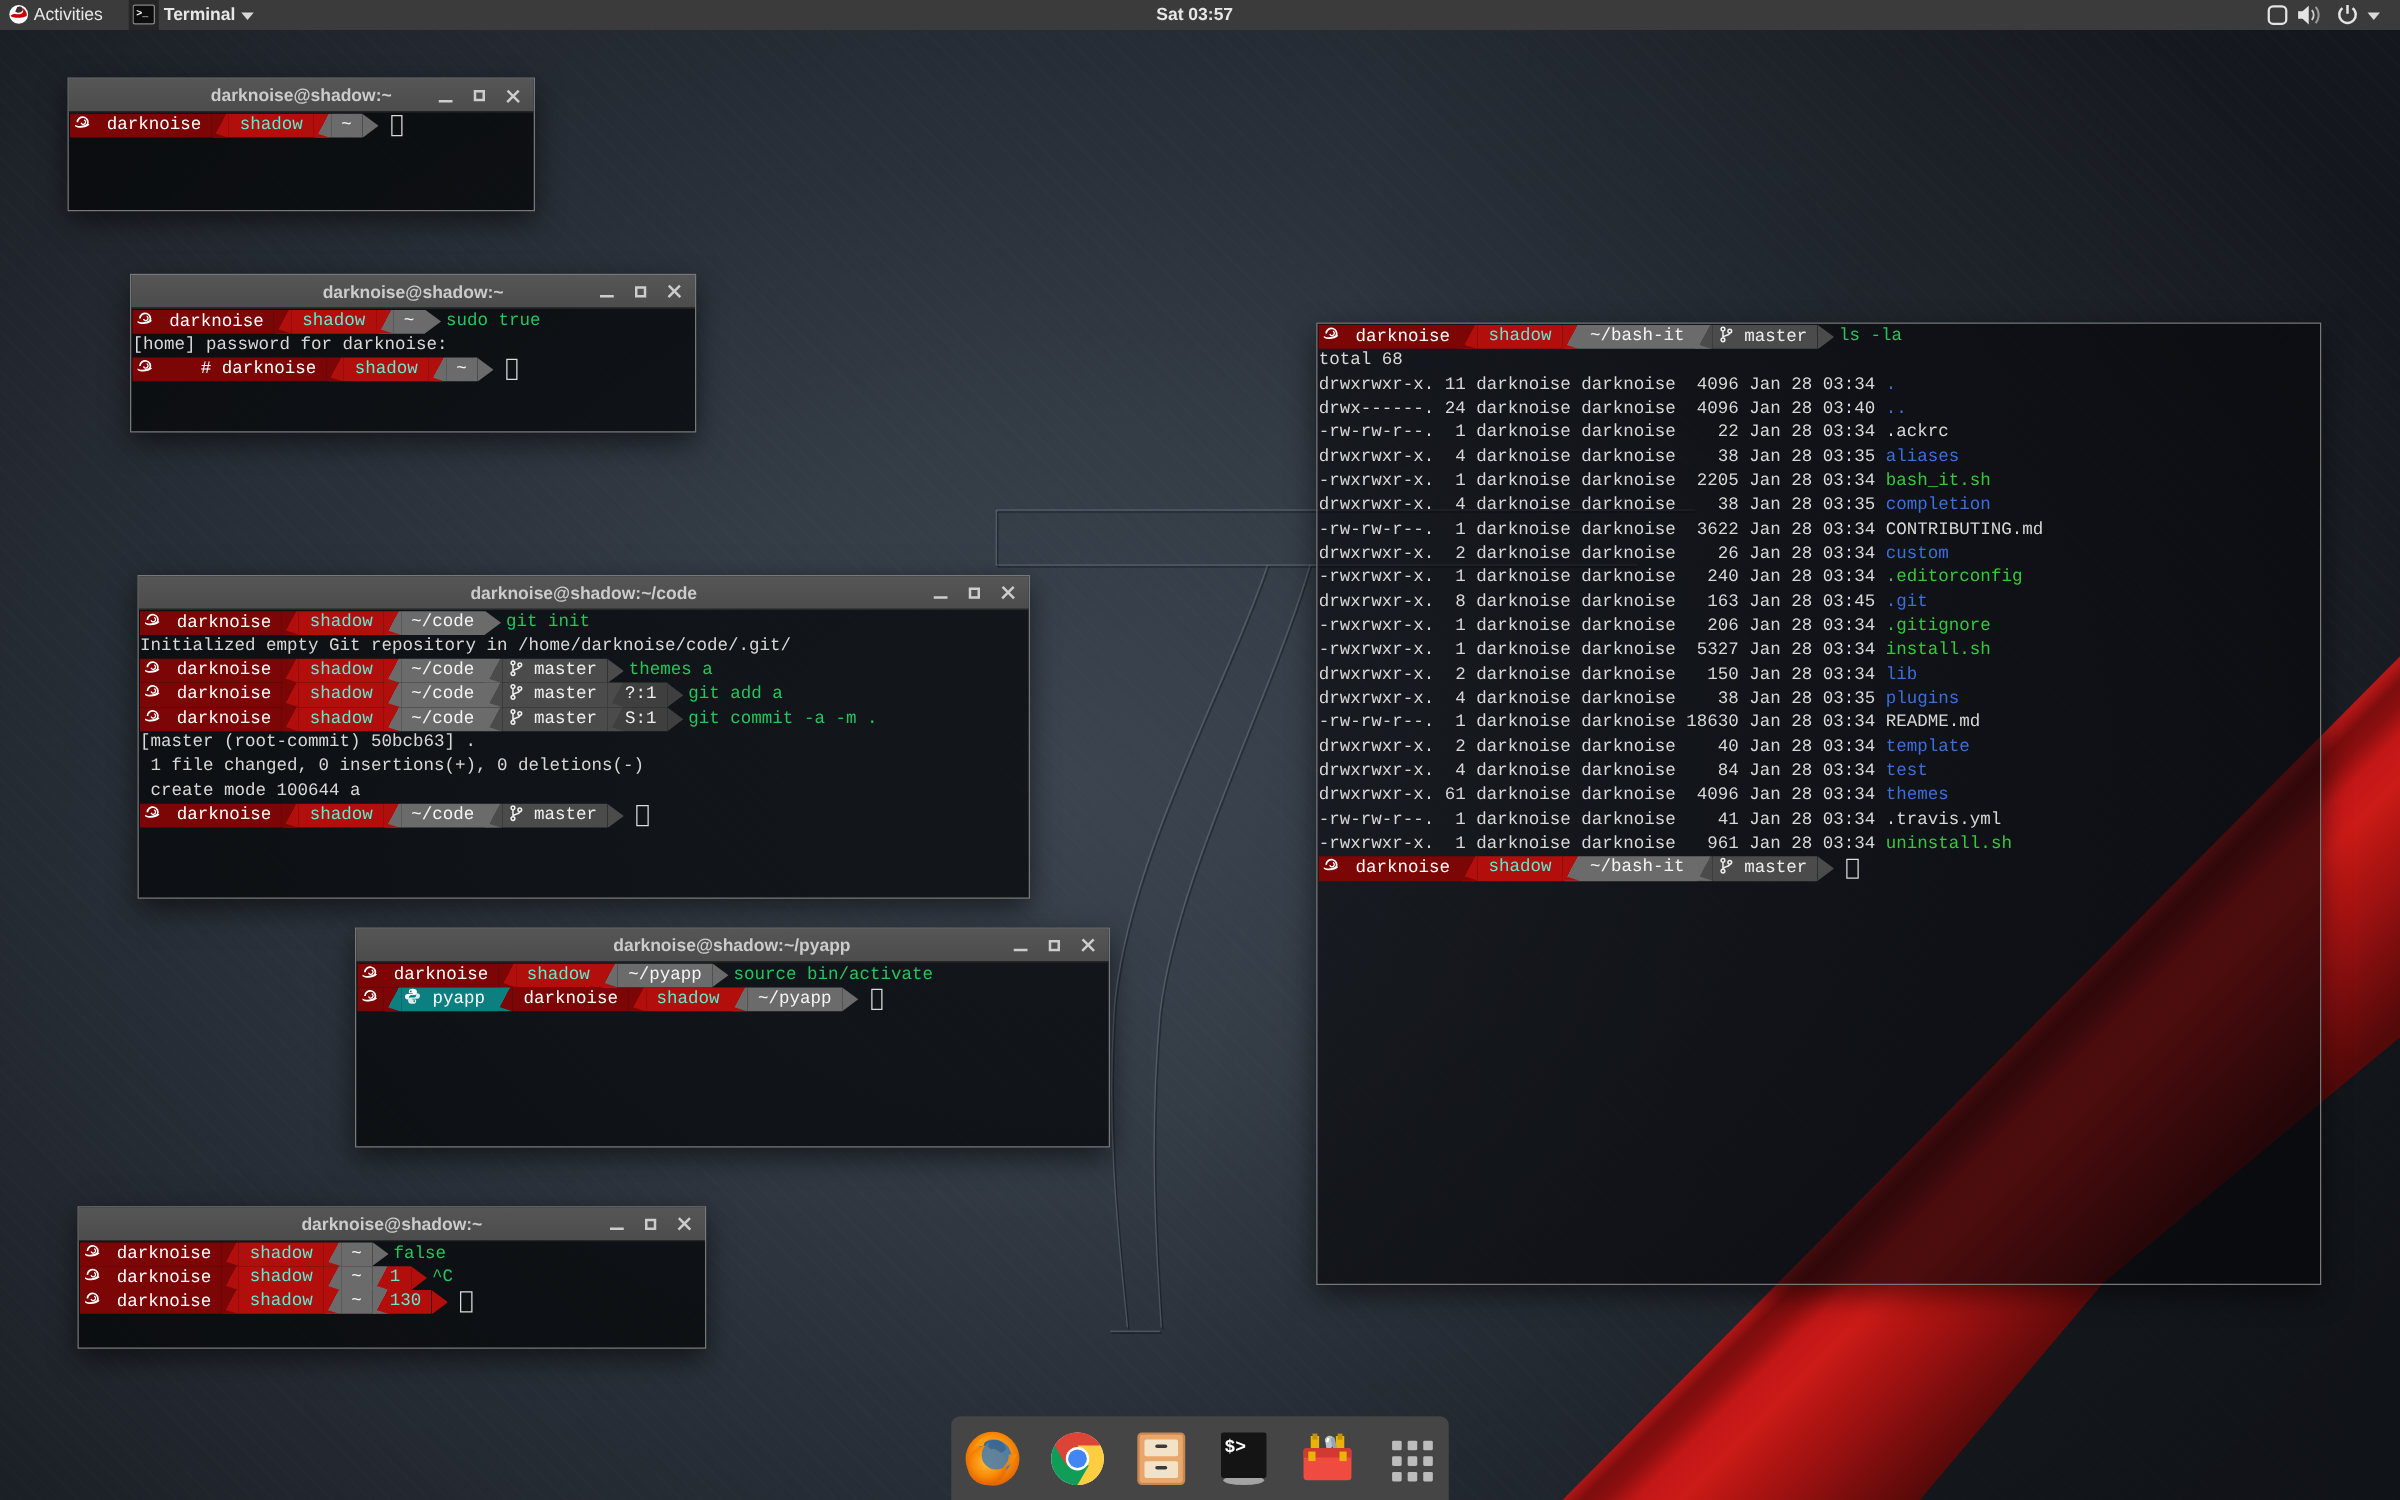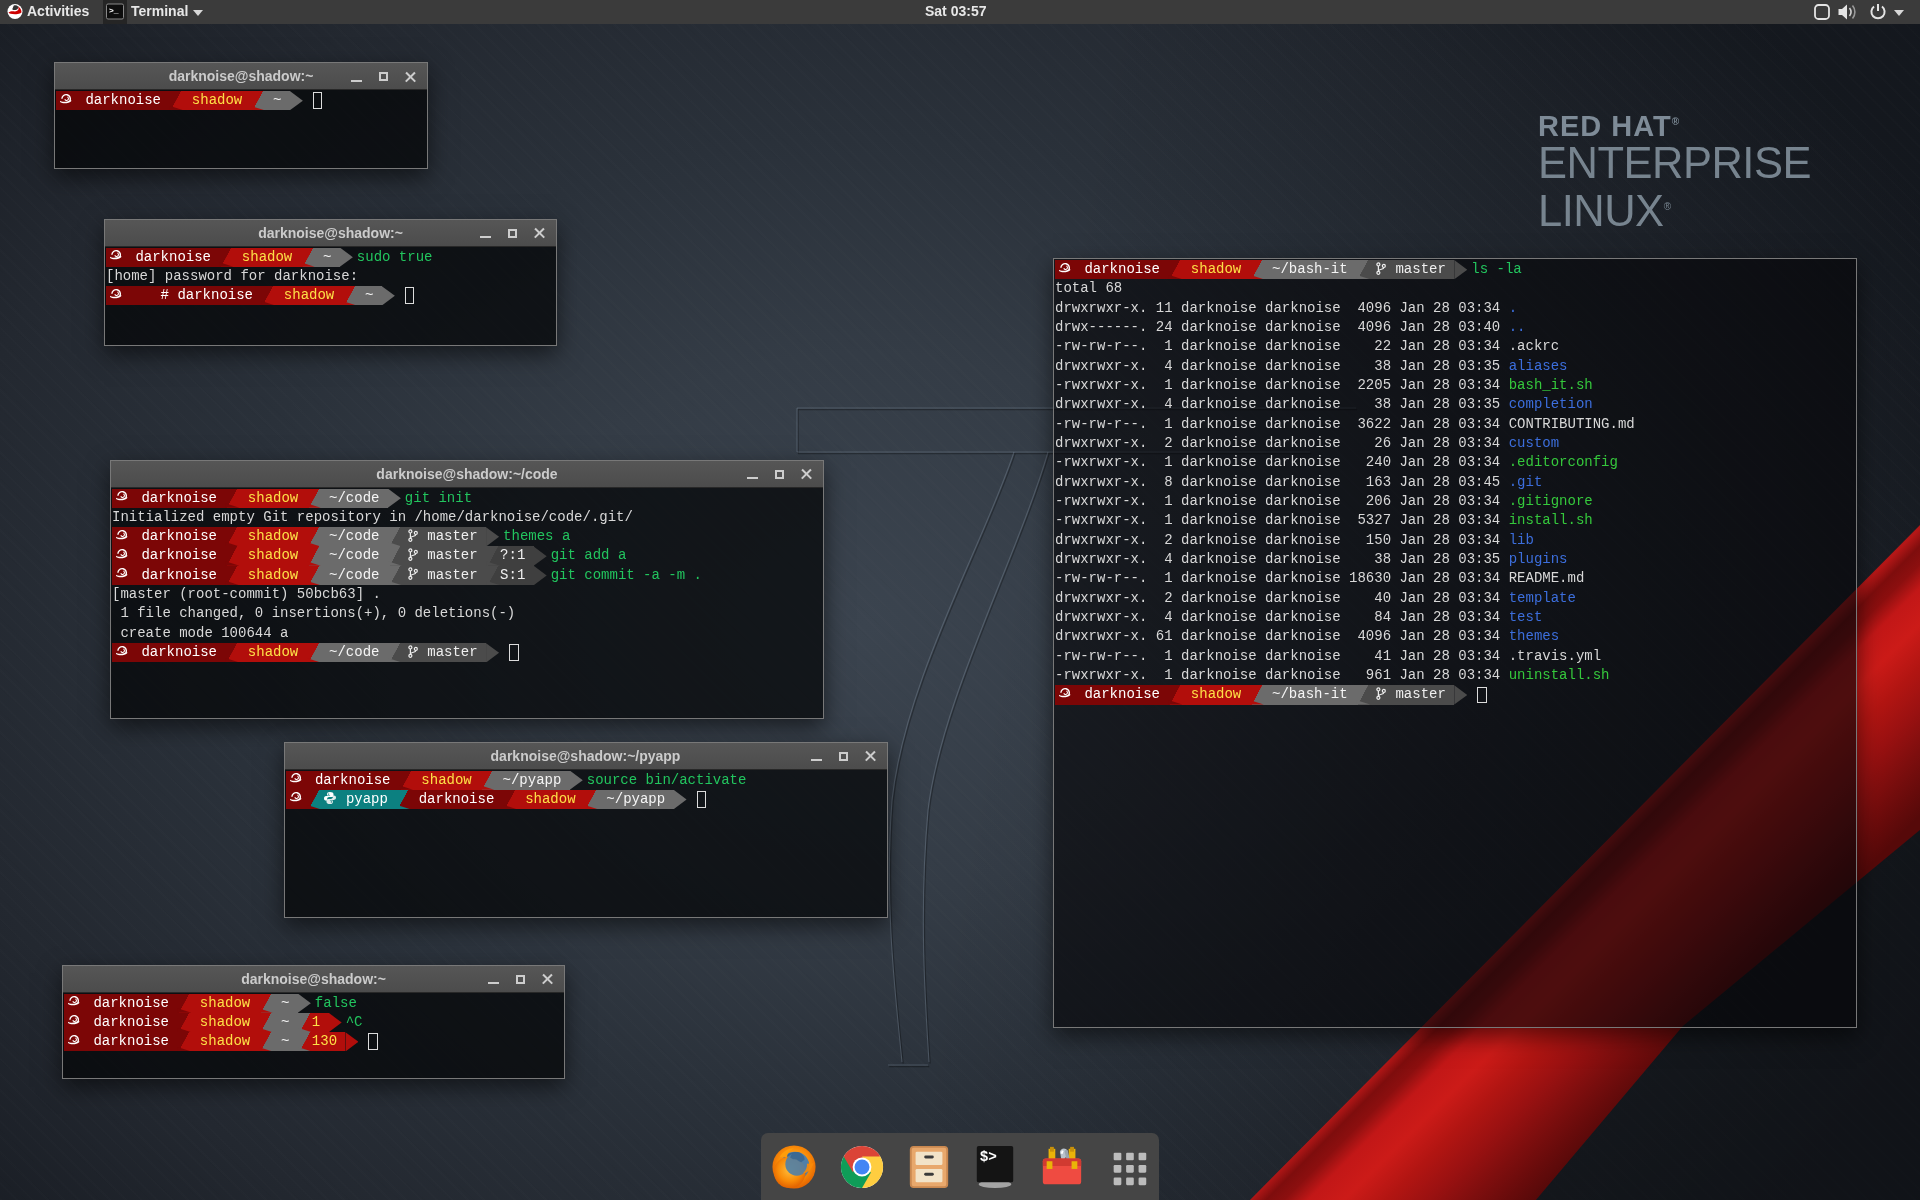--- a/index.html
+++ b/index.html
@@ -13,41 +13,41 @@
 background:repeating-linear-gradient(45deg, rgba(255,255,255,0.006) 0 2px, rgba(255,255,255,0) 2px 11px),
 repeating-linear-gradient(43deg, rgba(0,0,0,0.02) 0 1px, rgba(0,0,0,0) 1px 17px);}
 #wallsvg{position:absolute;inset:0}
 
 #rhlogo{position:absolute;left:1538px;top:109px;color:#7e8b97}
 #rhlogo .l1{font-size:29px;font-weight:bold;letter-spacing:1px;line-height:25px;margin-bottom:3px}
 #rhlogo .l2{font-size:43.5px;font-weight:normal;letter-spacing:-0.5px;line-height:43px;color:#77848f}
 #rhlogo sup{font-size:10px}
 
 #topbar{position:absolute;left:0;top:0;width:1920px;height:24px;background:#3b3b3b;color:#e7e7e7;font-size:14px;z-index:50}
-#topbar .act{position:absolute;left:27px;top:3px;font-weight:bold}
+#topbar .act{position:absolute;left:27px;top:3px;font-weight:normal}
 #tb-hat{position:absolute;left:7px;top:3px}
 #tb-app{position:absolute;left:103px;top:0;height:24px;background:#252525;width:24px}
 #tb-term{position:absolute;left:131px;top:3px;font-weight:bold}
 #tb-caret{position:absolute;left:193px;top:10px;width:0;height:0;border-left:5px solid transparent;border-right:5px solid transparent;border-top:6px solid #d8d8d8}
 #tb-clock{position:absolute;left:925px;top:3px;font-weight:bold}
 
 .win{position:absolute;border:1px solid #787878;background:rgba(3,4,5,0.71);box-shadow:0 8px 22px rgba(0,0,0,0.55)}
 .tbar{position:relative;height:27px;background:linear-gradient(#565656,#4c4c4c);border-bottom:1px solid #282828;color:#cbcbcb;font-weight:bold;font-size:14px;text-align:center;line-height:26px}
 .btns{position:absolute;right:11px;top:0;height:27px;display:flex;align-items:center;gap:17px}
 .bmin{width:11px;height:2px;background:#cdcdcd;margin-top:8px}
 .bmax{width:9px;height:9px;border:2px solid #cdcdcd}
 .bx{position:relative;width:11px;height:11px}
 .bx:before,.bx:after{content:"";position:absolute;left:-1px;top:4.5px;width:13px;height:2.4px;background:#cdcdcd}
 .bx:before{transform:rotate(45deg)}
 .bx:after{transform:rotate(-45deg)}
 .body{position:relative;padding:1px 0 0 1px;font-family:"Liberation Mono",monospace;font-size:14px;line-height:19.33px;color:#d8d8d8;white-space:pre}
 .row{display:flex;height:19.33px;align-items:stretch;white-space:pre}
 .sg{display:block;white-space:pre}
 .c1{background:#7c0606;color:#fff}
-.c2{background:#b20e0b;color:#fde047}
+.c2{background:#b20e0b;color:#5eead4}
 .c3{background:#6b6b6b;color:#f5f5f5}
 .c4{background:#4b4b4b;color:#efefef}
 .c5{background:#3f3f3f;color:#efefef}
 .ct{background:#0c8080;color:#fff}
 .sep{width:14px;flex:0 0 14px;position:relative}
 .sep:after{content:"";position:absolute;left:0;bottom:0;width:100%;height:4.5px;clip-path:polygon(0 0,100% 100%,0 100%)}
 .s12:after{background:#7c0606}.s23:after{background:#b20e0b}.s34:after{background:#6b6b6b}.s45:after{background:#4b4b4b}.s3r:after{background:#6b6b6b}.s1t:after{background:#7c0606}.st1:after{background:#0c8080}
 .s12{background:linear-gradient(118deg,#7c0606 49.5%,#b20e0b 50.5%)}
 .s23{background:linear-gradient(118deg,#b20e0b 49.5%,#6b6b6b 50.5%)}
 .s34{background:linear-gradient(118deg,#6b6b6b 49.5%,#4b4b4b 50.5%)}
@@ -106,25 +106,20 @@
     <g stroke="rgba(190,210,228,0.20)" stroke-width="1.1">
       <path d="M797,408 L1356,408"></path>
       <path d="M797,452 L1310,452"></path>
       <path d="M797,408 L797,452"></path>
       <path d="M1014,452 C 983,545 905,680 892,800 C 884,905 896,1000 902,1062"></path>
       <path d="M1048,452 C 1016,560 941,700 928,810 C 919,910 925,1000 929,1062"></path>
       <path d="M888,1065 L928,1065"></path>
     </g>
   </g>
 </svg>
-<div id="rhlogo">
-  <div class="l1">RED HAT<sup>®</sup></div>
-  <div class="l2">ENTERPRISE</div>
-  <div class="l2">LINUX<sup>®</sup></div>
-</div>
 
 <div class="win" style="left:54px;top:62px;width:374px;height:107px">
       <div class="tbar">darknoise@shadow:~<span class="btns">
           <span class="bmin"></span>
           <span class="bmax"></span>
           <span class="bx"></span>
         </span></div>
       <div class="body" style="height:78px"><div class="row"><span class="sg c1"><svg class="ri" viewBox="0 0 16 16">
               <path d="M3.1 7.3 a4.5 4.5 0 1 1 8.5 2.1" fill="none" stroke="#fff" stroke-width="1.5"></path>
               <path d="M1.1 9.3 C3.4 11 8.4 10.8 11.9 8.4 L13.5 9.2 C10.4 12.4 4.1 12.8 1.1 10.6 Z" fill="#fff"></path>

